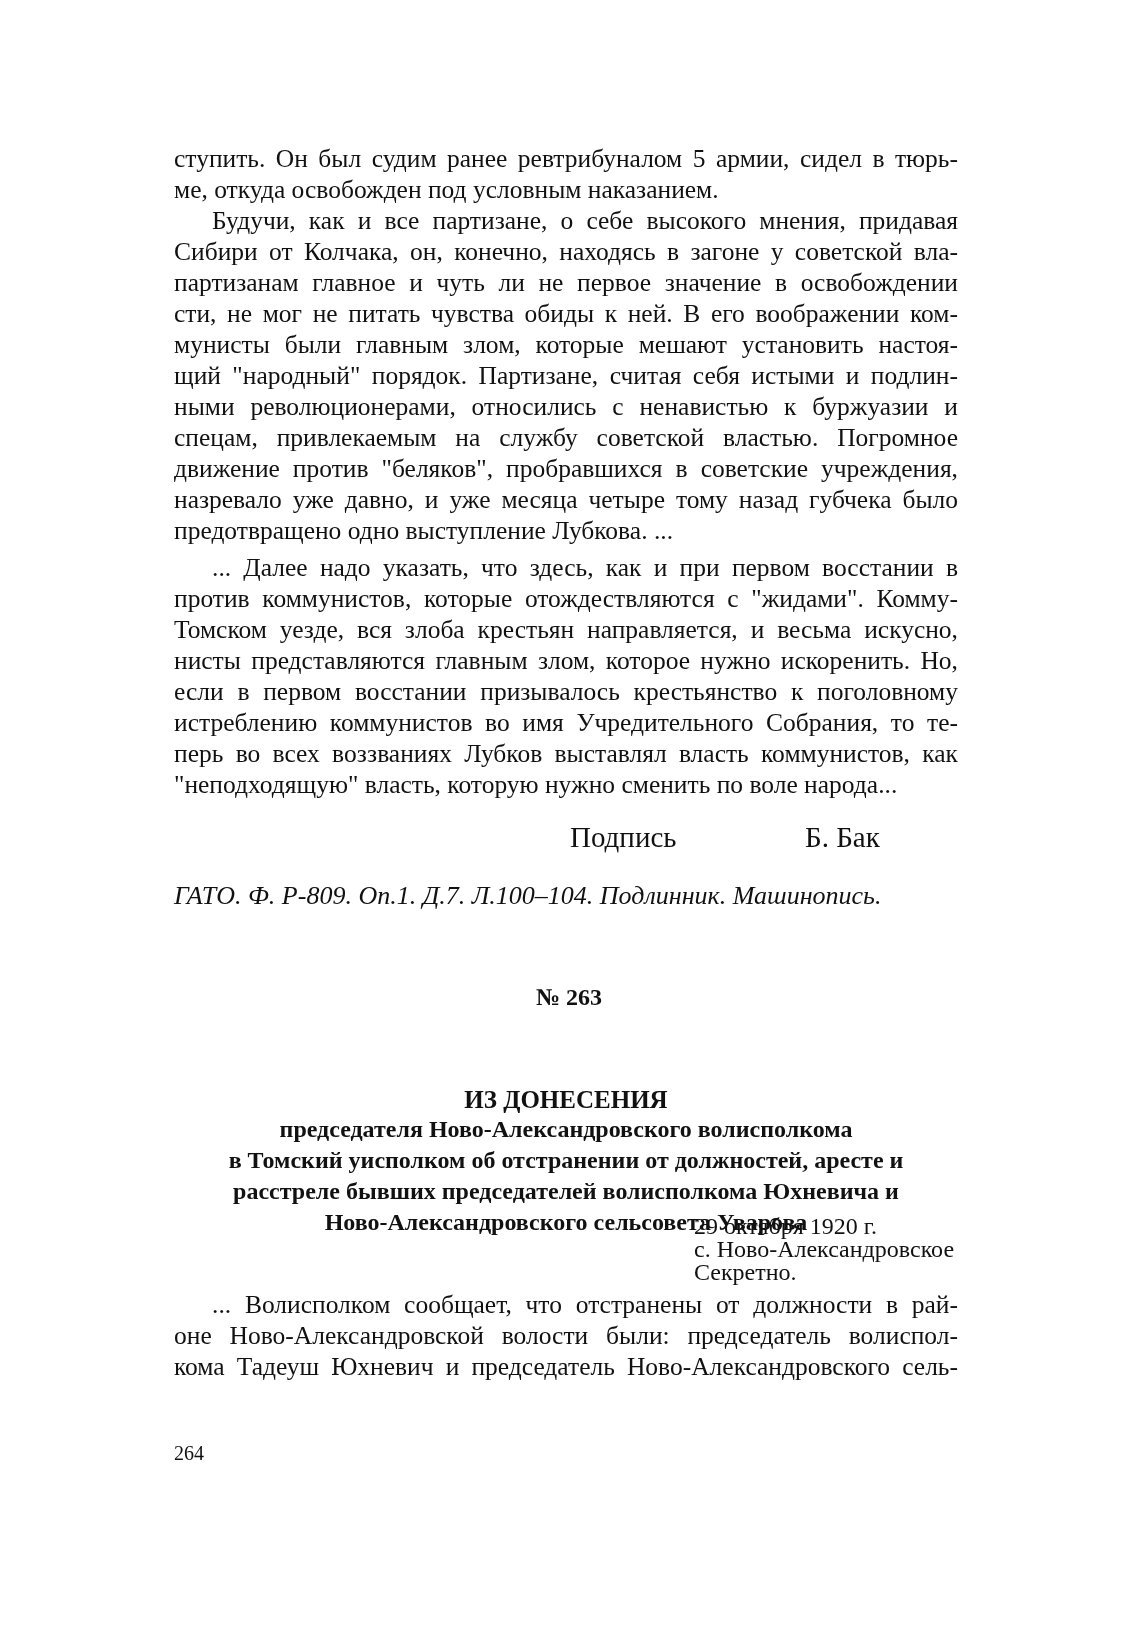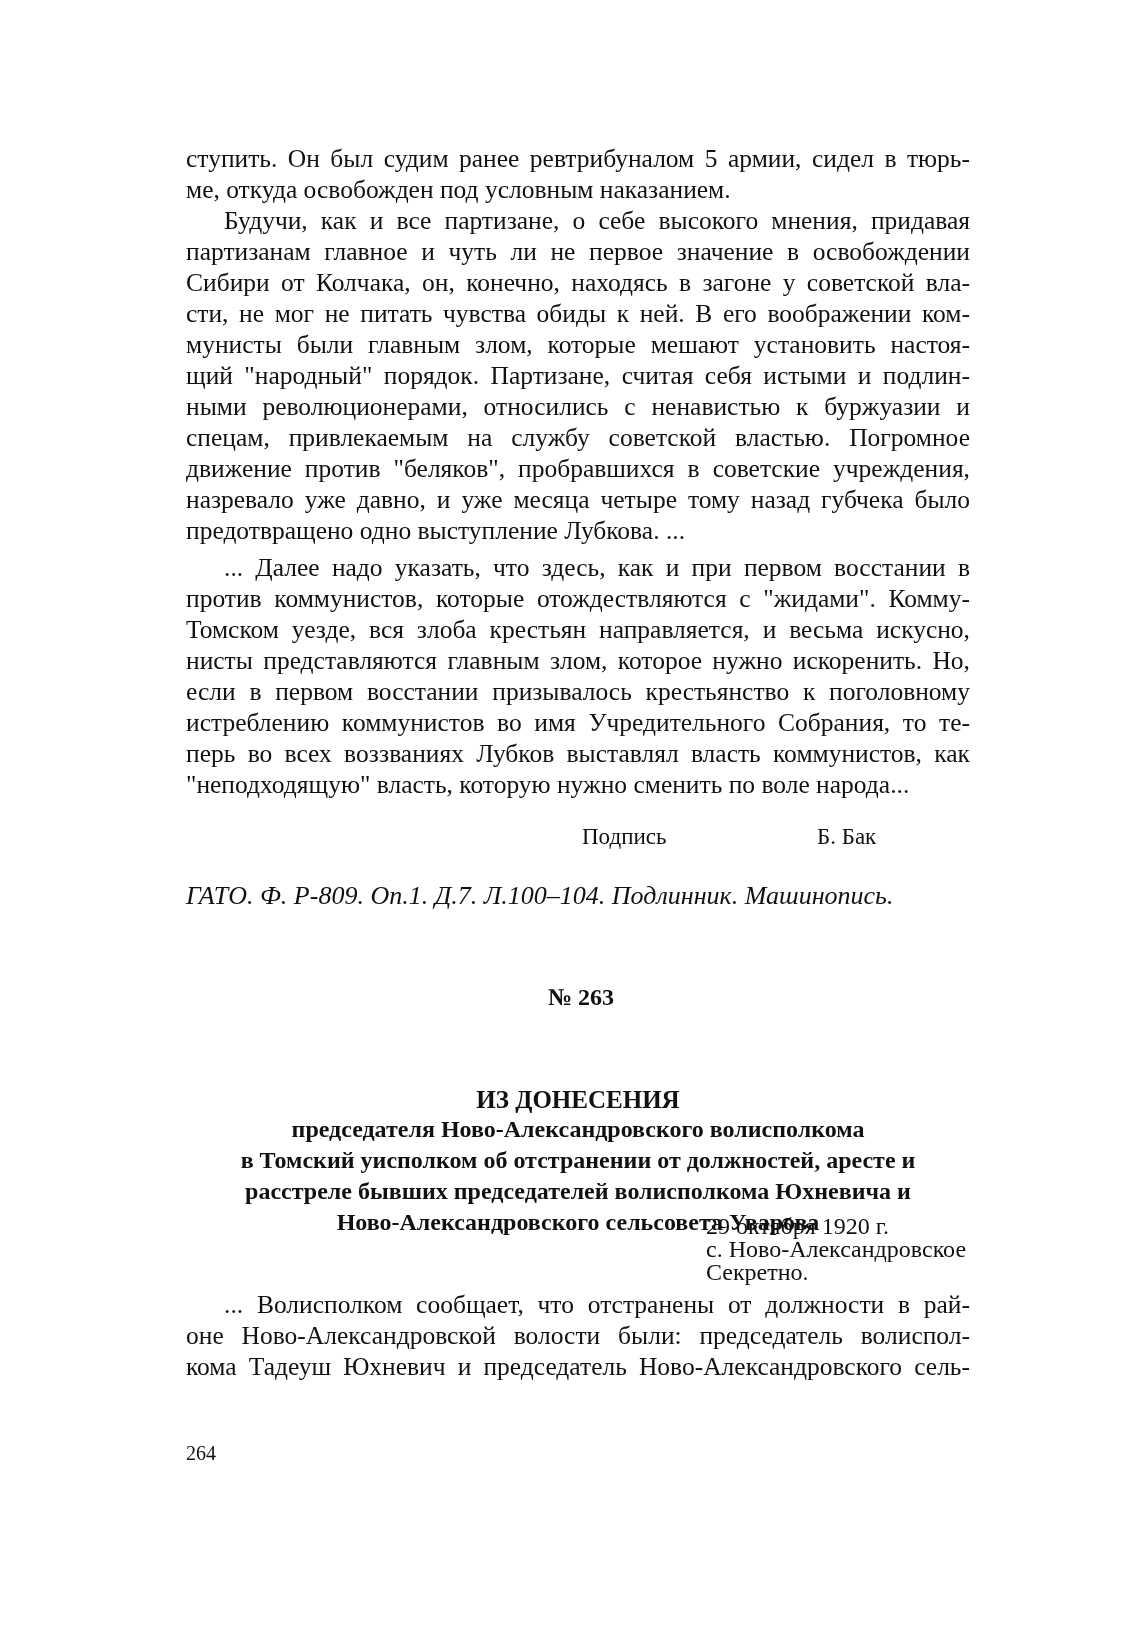--- a/index.html
+++ b/index.html
@@ -1,31 +1,31 @@
 <!DOCTYPE html>
 <html><head>
   <meta charset="utf-8">
   <style>
     html, body { margin: 0; padding: 0; background: #ffffff; }
     body {
       width: 1146px; height: 1626px; position: relative; overflow: hidden;
       font-family: "Liberation Serif", "DejaVu Serif", serif;
       color: #111111;
     }
-    .page { position: absolute; left: 12px; top: 0; width: 1076px; height: 1626px; }
+    .page { position: absolute; left: 0; top: 0; width: 1076px; height: 1626px; }
     .col { position: absolute; left: 174px; width: 784px; }
     .line {
       display: block; font-size: 25.5px; line-height: 31px; height: 31px;
       white-space: nowrap; text-align: justify; text-align-last: justify;
     }
     .line.last { text-align-last: left; }
     .line.indent { padding-left: 38px; }
     #body1 { top: 143px; }
     #body2 { top: 552px; }
-    .sig { position: absolute; top: 822px; font-size: 23px; line-height: 30px; }
+    .sig { position: absolute; top: 822px; font-size: 29px; line-height: 30px; }
     #sig-label { left: 570px; }
     #sig-name { left: 805px; }
     #citation {
       position: absolute; top: 881px; left: 174px; font-size: 26px; font-style: italic;
       line-height: 30px; white-space: nowrap;
     }
     #doc-number {
       position: absolute; top: 981px; left: 0; width: 1146px; text-align: center;
       font-weight: bold; font-size: 24px; line-height: 32px; padding-left: 0;
     }
@@ -47,22 +47,22 @@
   </style>
 </head>
 <body>
 
 <div class="page">
 
   <div class="col" id="body1">
     <span class="line">ступить. Он был судим ранее ревтрибуналом 5 армии, сидел в тюрь-</span>
     <span class="line last">ме, откуда освобожден под условным наказанием.</span>
     <span class="line indent">Будучи, как и все партизане, о себе высокого мнения, придавая</span>
+    <span class="line">Сибири от Колчака, он, конечно, находясь в загоне у советской вла-</span>
     <span class="line">партизанам главное и чуть ли не первое значение в освобождении</span>
-    <span class="line">Сибири от Колчака, он, конечно, находясь в загоне у советской вла-</span>
     <span class="line">сти, не мог не питать чувства обиды к ней. В его воображении ком-</span>
     <span class="line">мунисты были главным злом, которые мешают установить настоя-</span>
     <span class="line">щий "народный" порядок. Партизане, считая себя истыми и подлин-</span>
     <span class="line">ными революционерами, относились с ненавистью к буржуазии и</span>
     <span class="line">спецам, привлекаемым на службу советской властью. Погромное</span>
     <span class="line">движение против "беляков", пробравшихся в советские учреждения,</span>
     <span class="line">назревало уже давно, и уже месяца четыре тому назад губчека было</span>
     <span class="line last">предотвращено одно выступление Лубкова. ...</span>
   </div>
 

